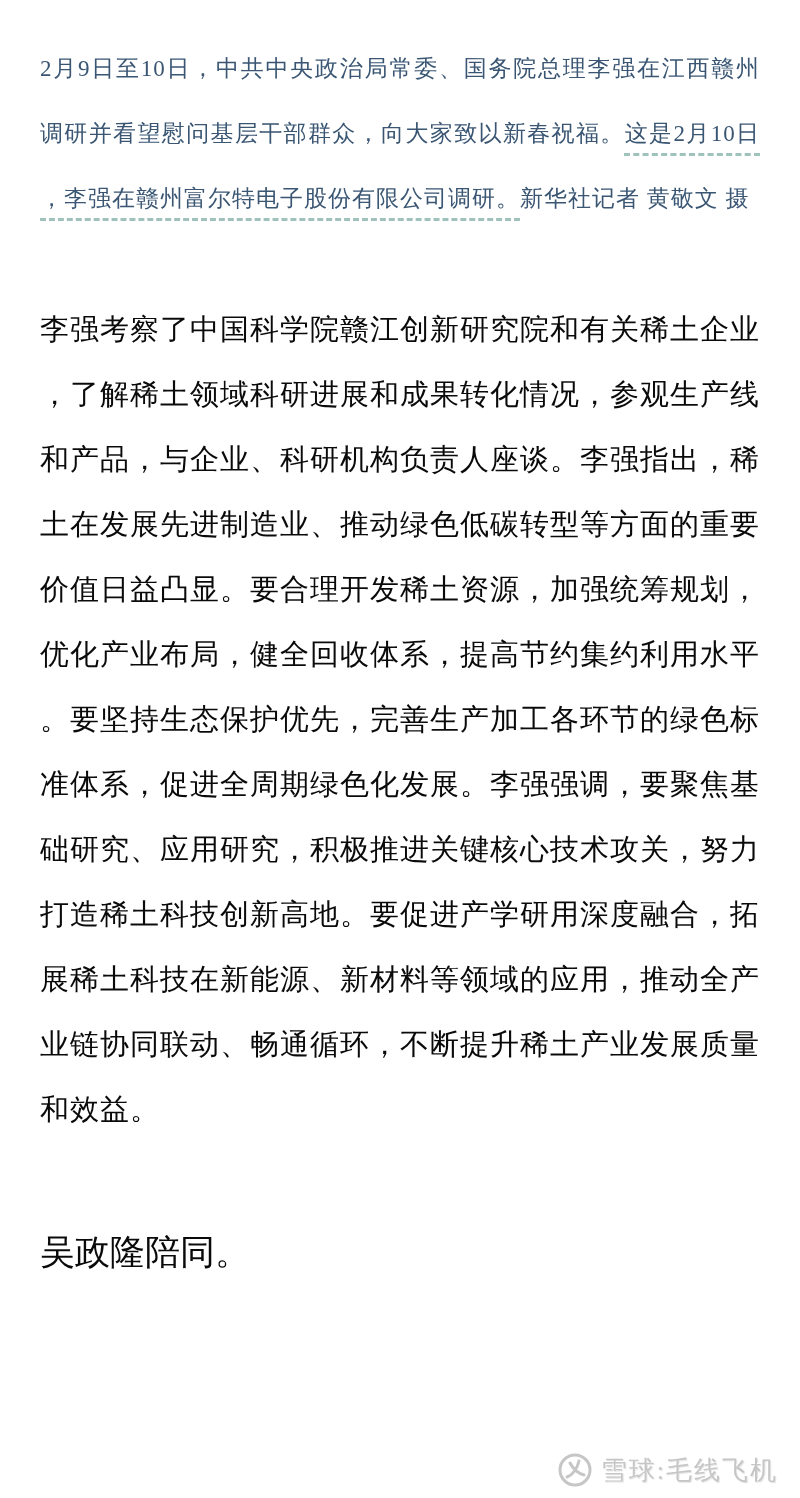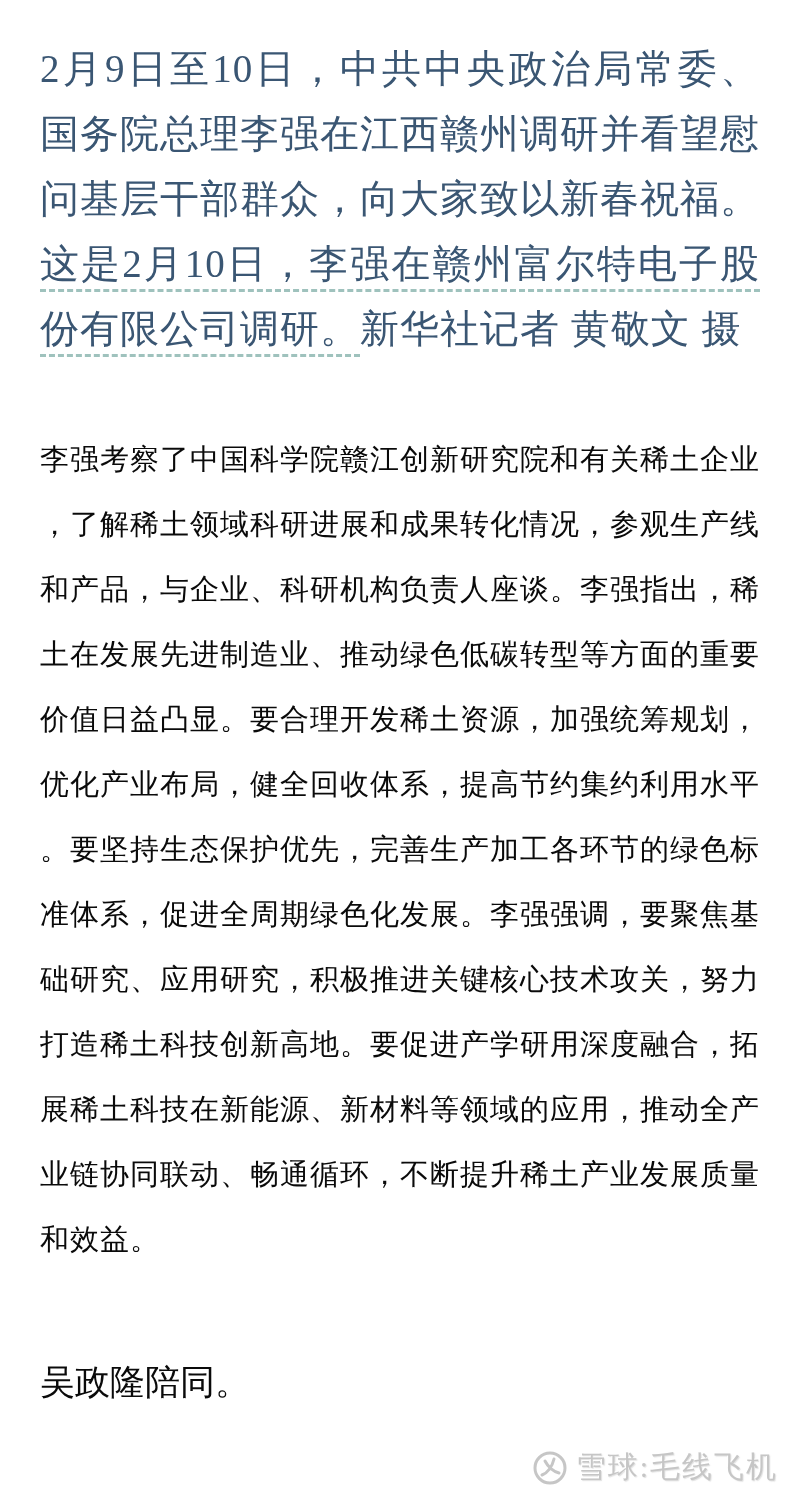--- a/index.html
+++ b/index.html
@@ -20,21 +20,21 @@
     padding: 36px 40px 0 40px;
   }
   p {
     margin: 0;
     text-align: justify;
     word-break: break-all;
     line-break: anywhere;
   }
   .caption {
     color: #3a5673;
-    font-size: 39px;
+    font-size: 23px;
     line-height: 65px;
     letter-spacing: 1px;
   }
   .caption .dashed {
     text-decoration: underline;
     text-decoration-style: dashed;
     text-decoration-color: #9fc2bd;
     text-decoration-thickness: 3px;
     text-underline-offset: 12px;
   }
@@ -53,21 +53,21 @@
     text-align: left;
   }
   .watermark {
     position: absolute;
     right: 22px;
     bottom: 10px;
     display: flex;
     align-items: center;
     gap: 8px;
     color: #c6c6c6;
-    font-size: 30px;
+    font-size: 26px;
     letter-spacing: 2px;
     text-shadow: -1px -1px 0 rgba(255,255,255,0.95), 1px 1px 1px rgba(170,170,170,0.35);
     user-select: none;
   }
   .watermark svg {
     display: block;
   }
 </style>
 </head>
 <body>

